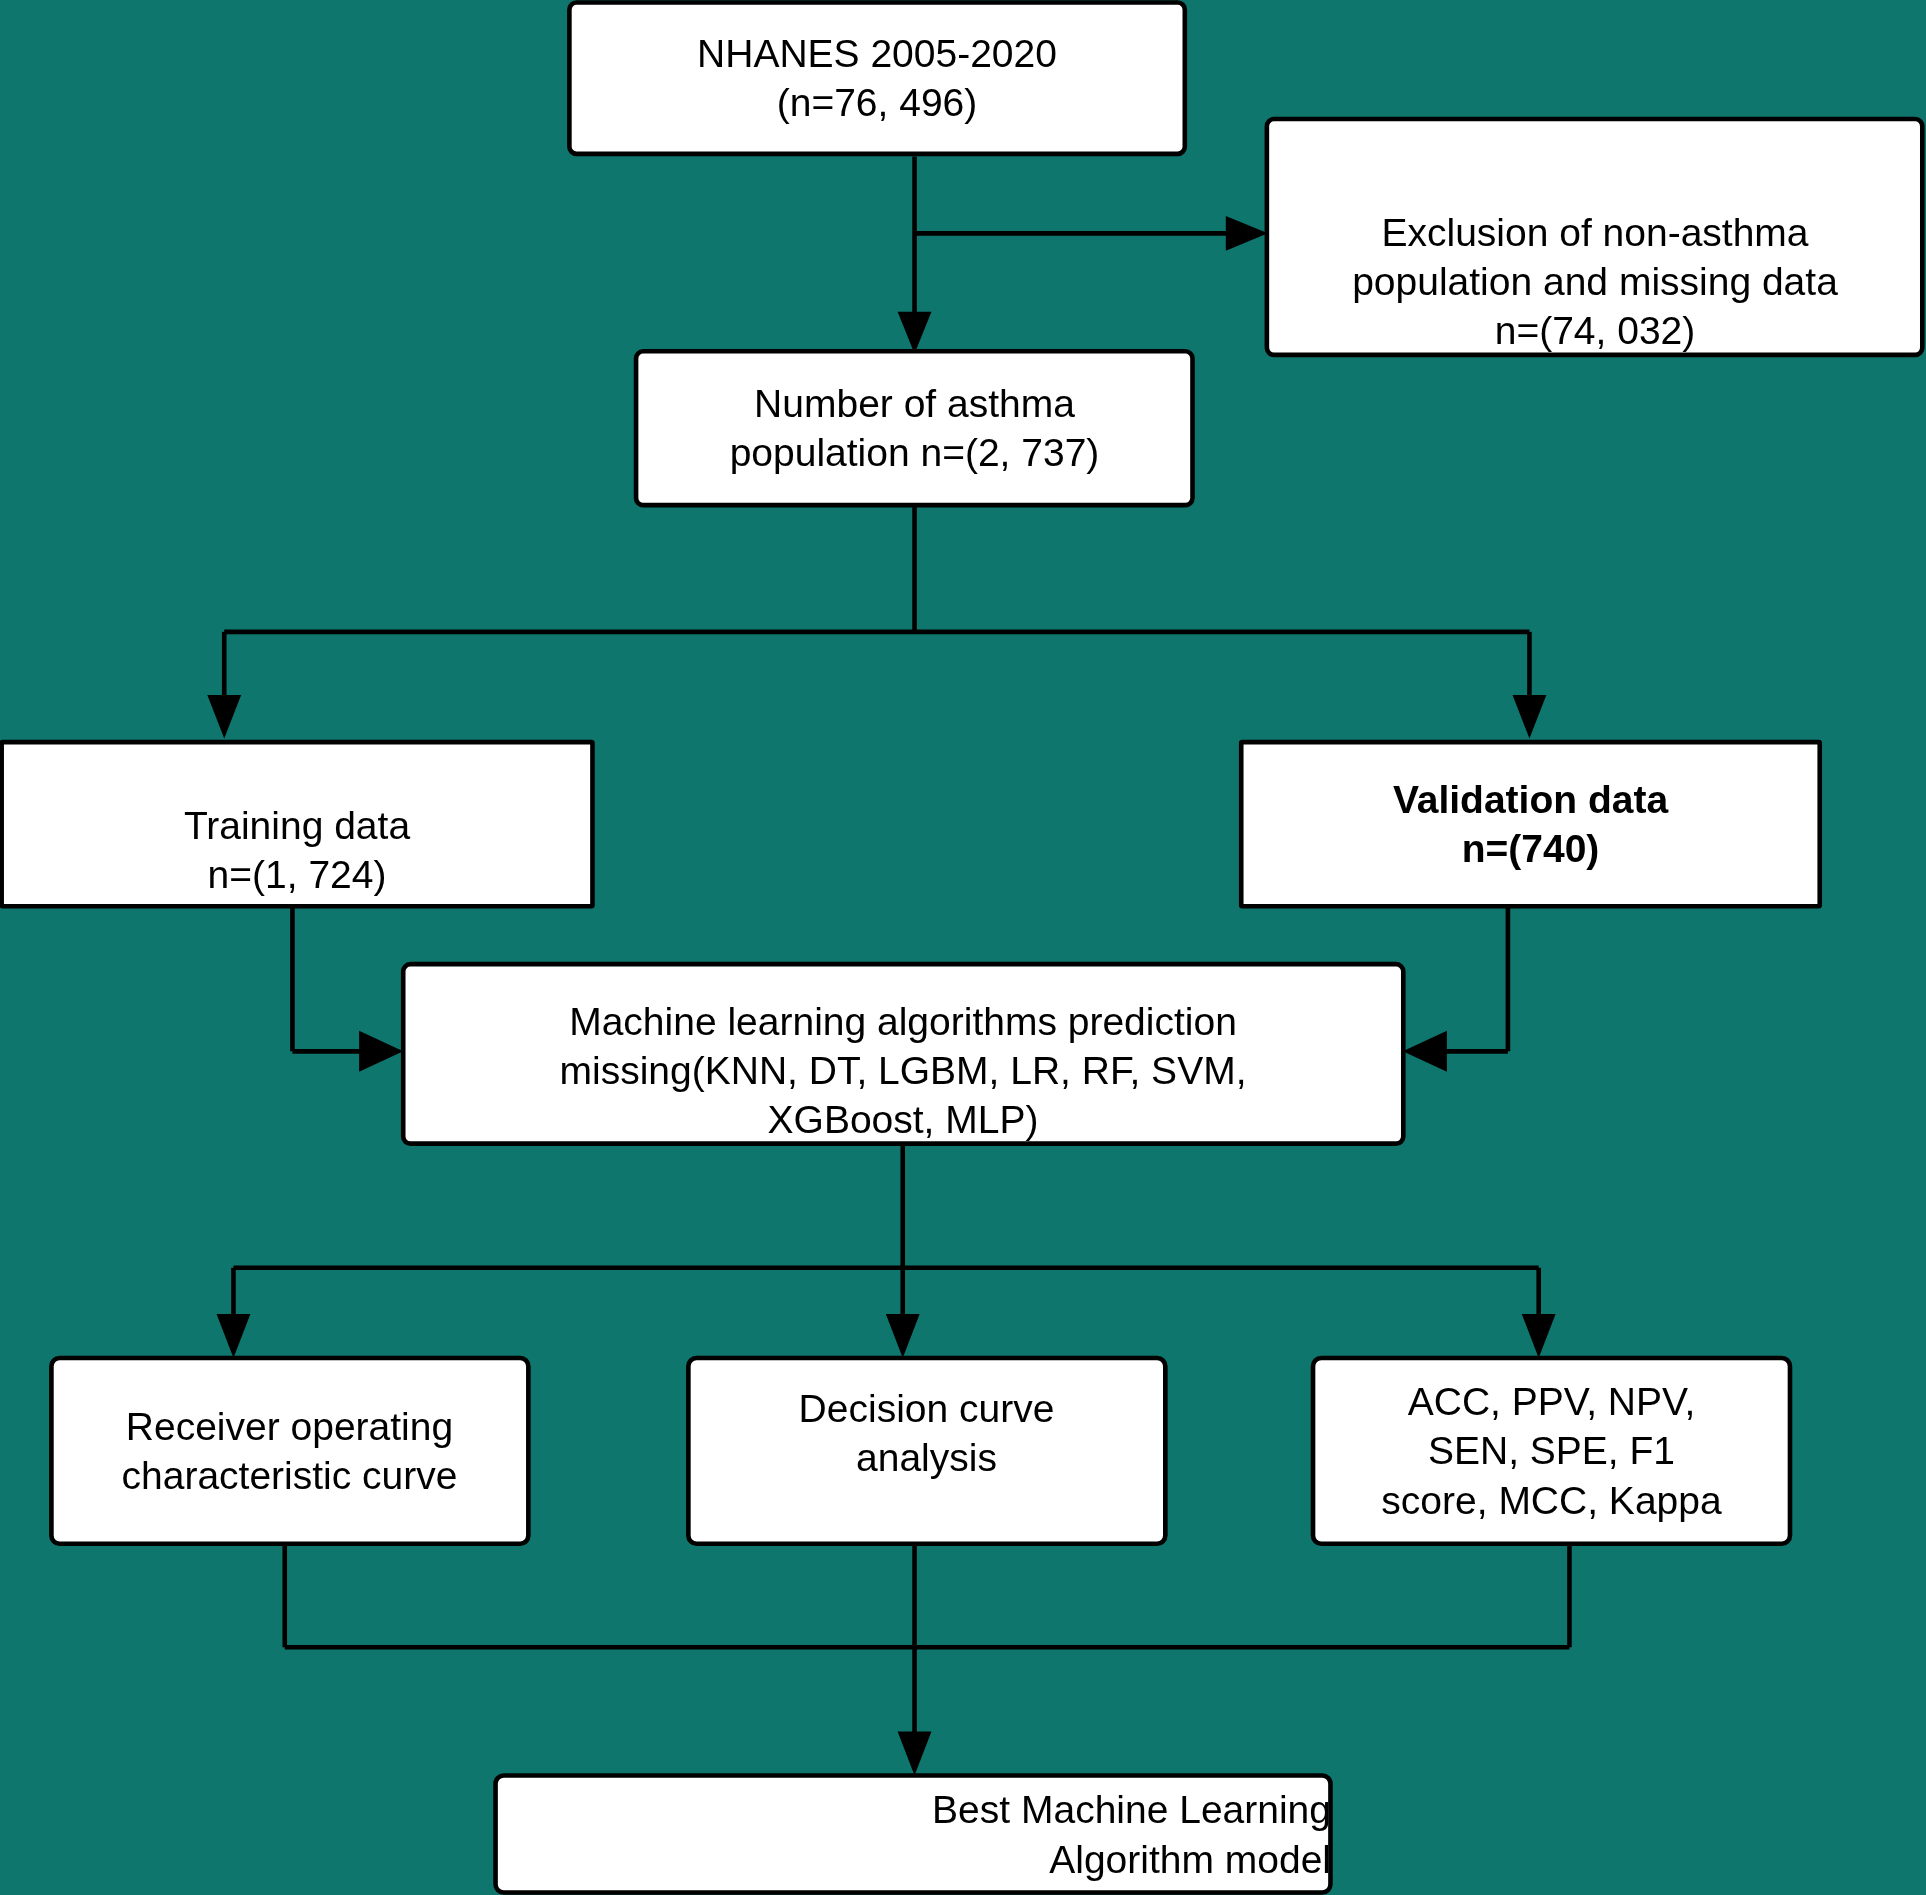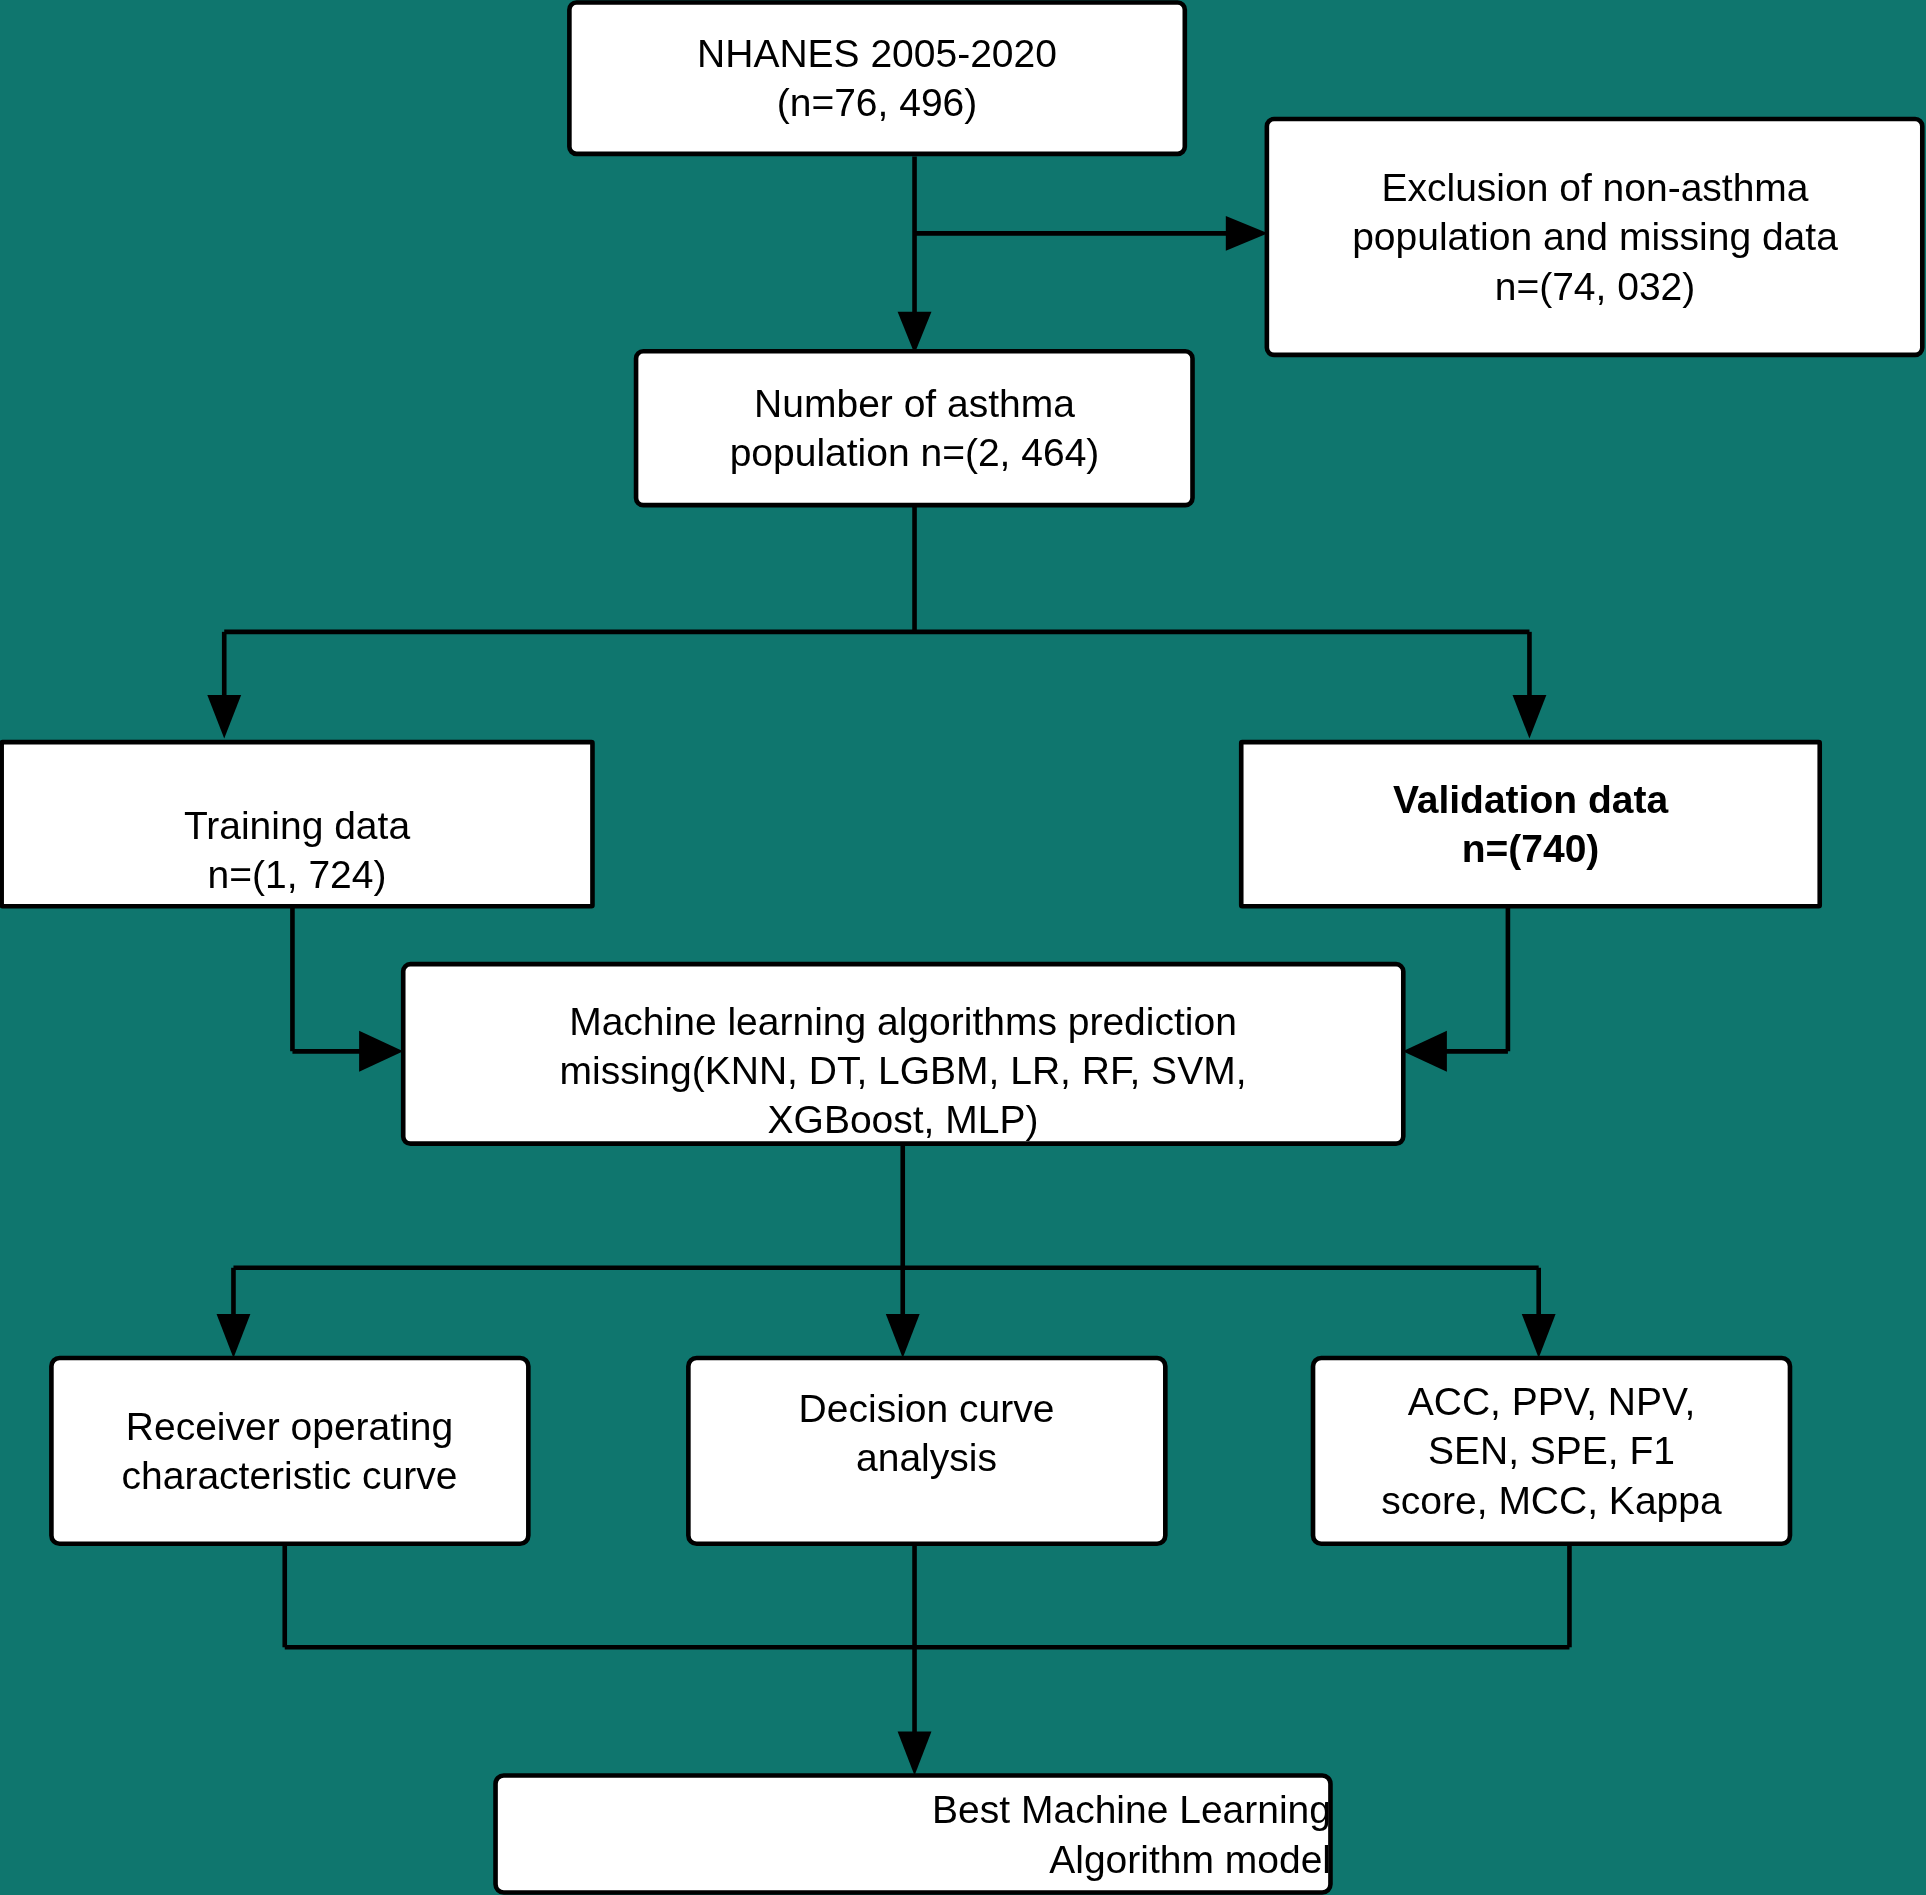--- a/index.html
+++ b/index.html
@@ -135,29 +135,29 @@
 
     <rect class="node-rect" x="966" y="3462" width="1628" height="228" rx="16" ry="16"></rect>
 
   </svg>
 
   <div class="node-text" style="left:569px; top:2.6px; width:616px; height:151px;">
     <span class="tline">NHANES 2005-2020</span>
     <span class="tline">(n=76, 496)</span>
   </div>
 
-  <div class="node-text" style="left:1267px; top:119px; width:656px; height:236px;">
+  <div class="node-text" style="left:1267px; top:119px; width:656px; height:236px;justify-content:flex-end;">
     <span class="tline">Exclusion of non-asthma</span>
     <span class="tline">population and missing data</span>
     <span class="tline">n=(74, 032)</span>
   </div>
 
   <div class="node-text" style="left:636px; top:351px; width:557px; height:154px;">
     <span class="tline">Number of asthma</span>
-    <span class="tline">population n=(2, 464)</span>
+    <span class="tline">population n=(2, 737)</span>
   </div>
 
   <div class="node-text" style="left:1.5px; top:768px; width:591px; height:164px;">
     <span class="tline">Training data</span>
     <span class="tline">n=(1, 724)</span>
   </div>
 
   <div class="node-text" style="left:1241px; top:742px; width:579px; height:164px;font-weight:bold;">
     <span class="tline">Validation data</span>
     <span class="tline">n=(740)</span>

